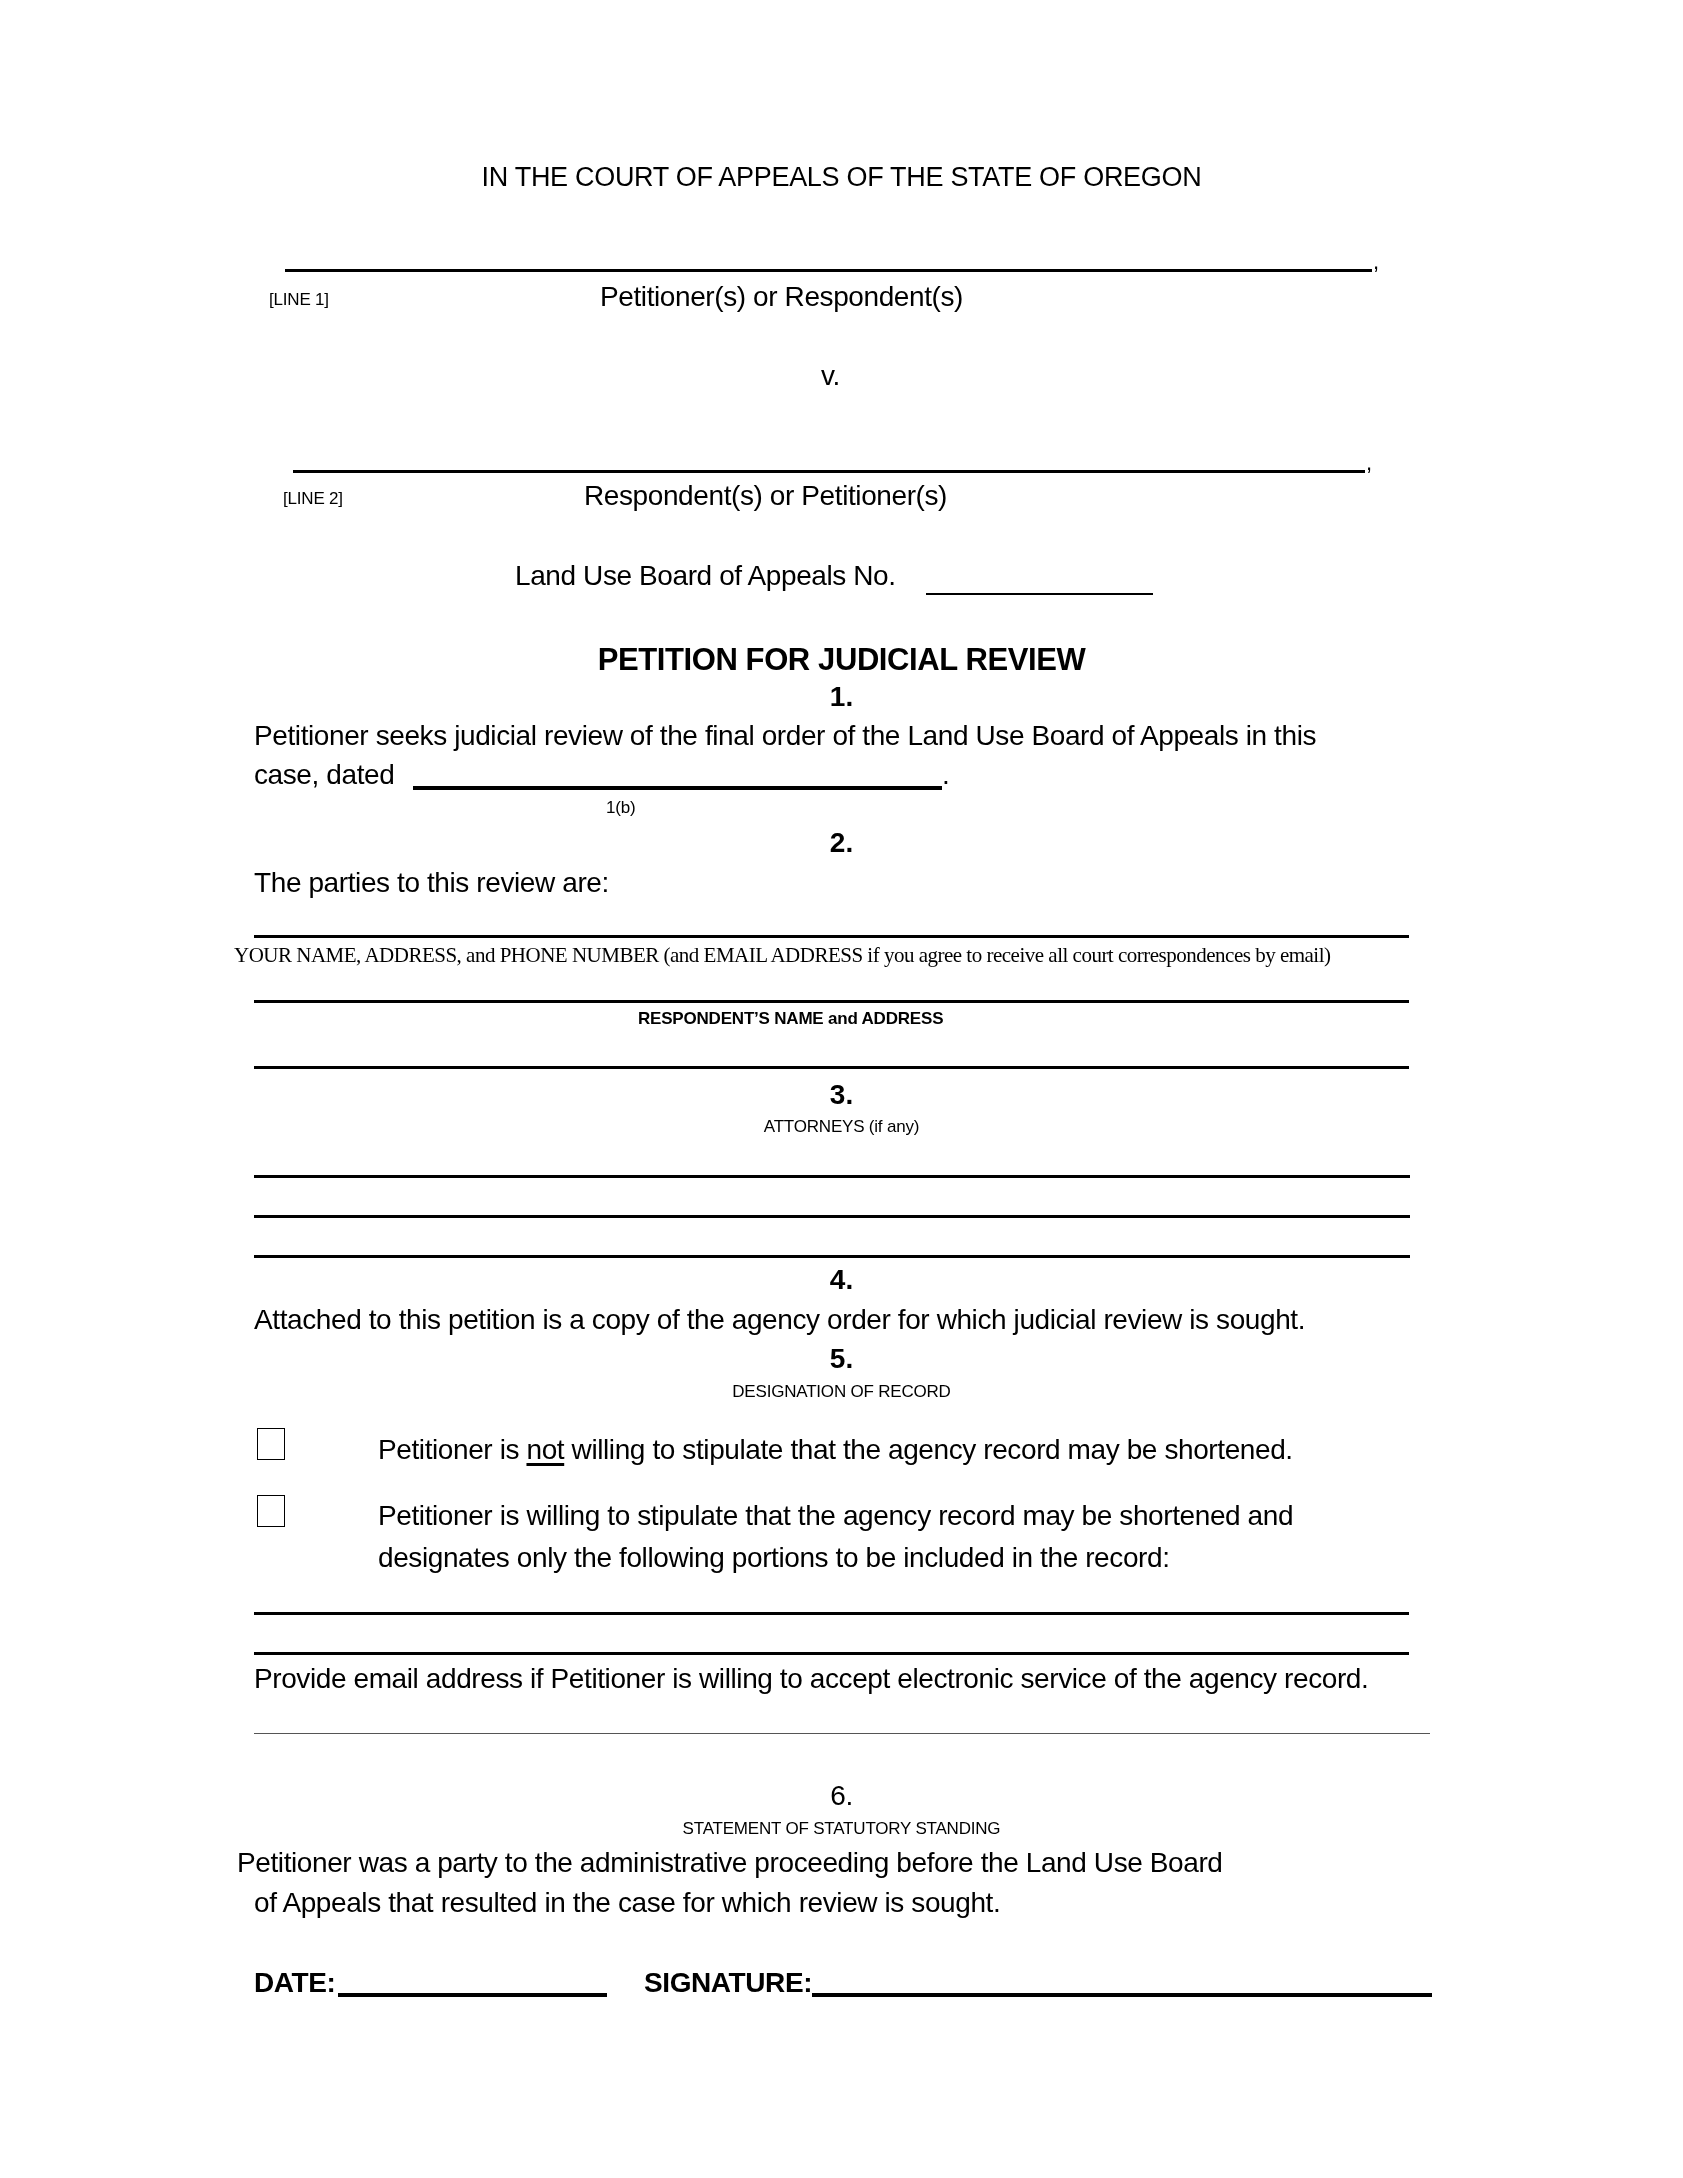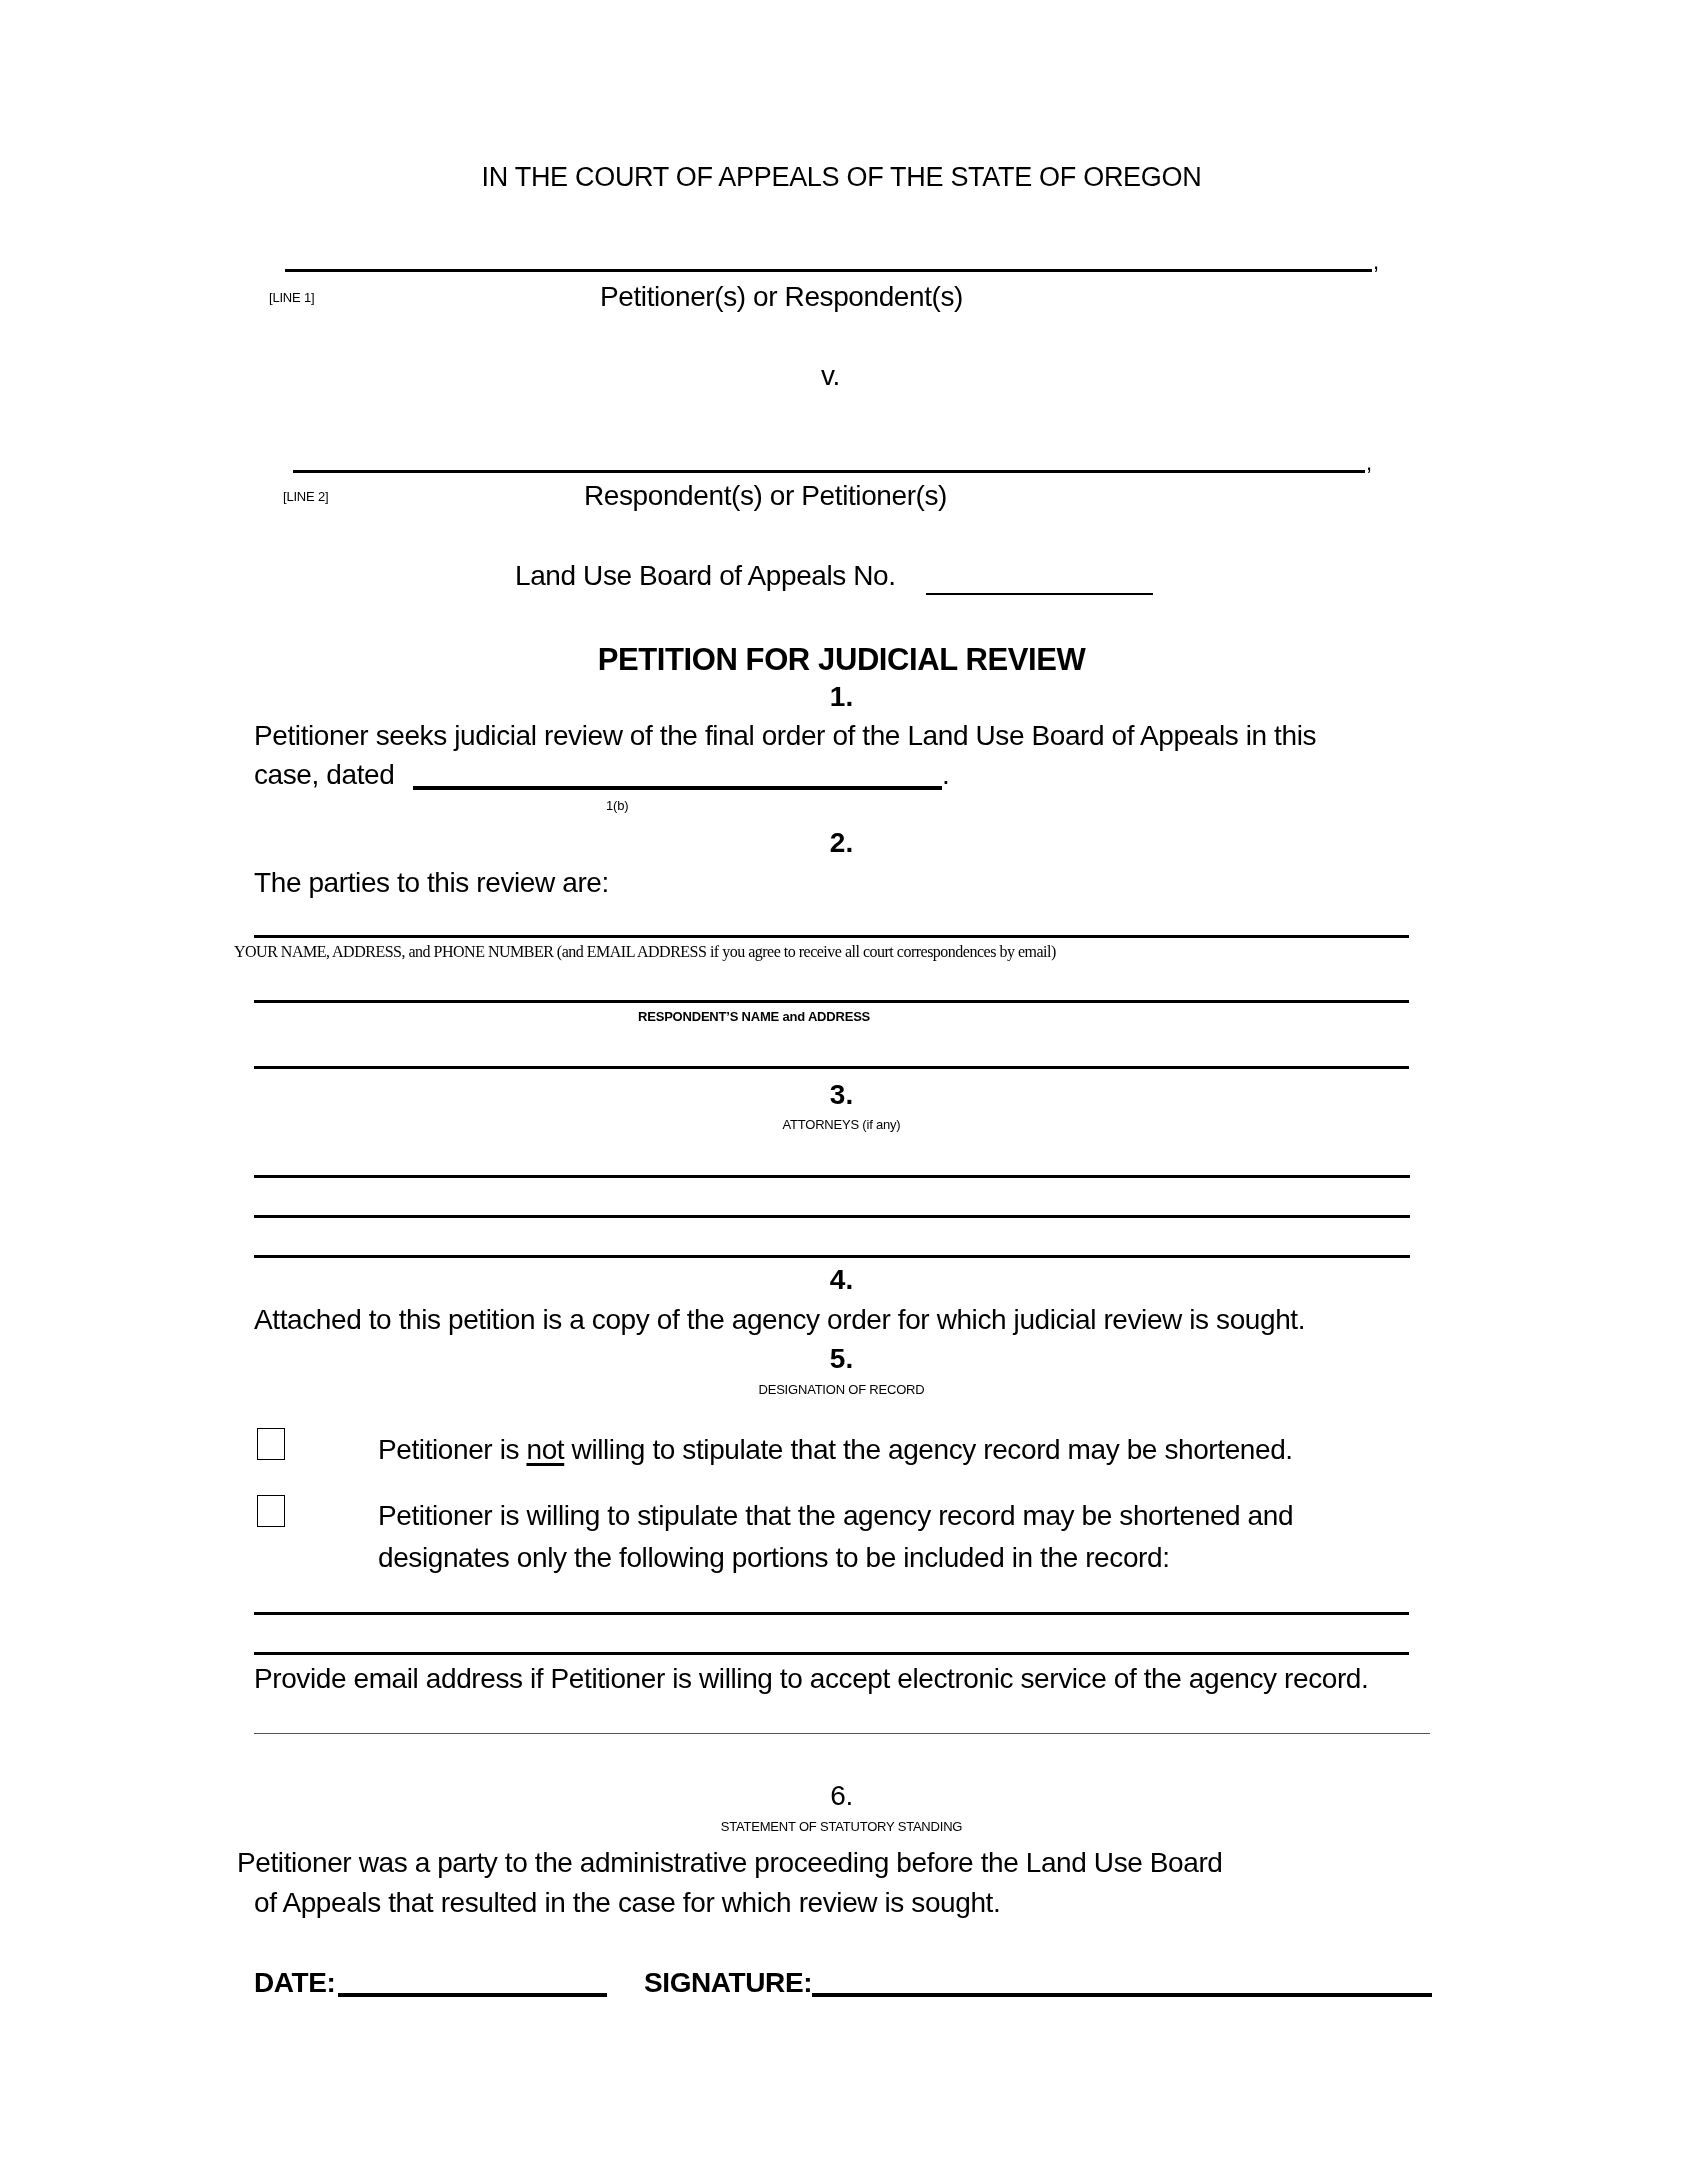--- a/index.html
+++ b/index.html
@@ -2,23 +2,23 @@
 <html><head>
 <meta charset="utf-8">
 <style>
   html, body { margin: 0; padding: 0; background: #ffffff; }
   body { width: 1683px; height: 2178px; position: relative; overflow: hidden;
          font-family: "Liberation Sans", "DejaVu Sans", sans-serif; color: #000; }
   .abs { position: absolute; white-space: nowrap; }
   .center { left: 0; width: 1683px; text-align: center; }
   .title { font-size: 27px; letter-spacing: -0.3px; }
   .body-text { font-size: 28px; letter-spacing: -0.4px; }
-  .small-label { font-size: 13px; letter-spacing: -0.2px; }
+  .small-label { font-size: 17px; letter-spacing: -0.2px; }
   .sec-num { font-size: 28px; font-weight: bold; }
-  .serif-cap { font-family: "Liberation Serif", "DejaVu Serif", serif; font-size: 16px; letter-spacing: -0.5px; text-align: center; }
+  .serif-cap { font-family: "Liberation Serif", "DejaVu Serif", serif; font-size: 21px; letter-spacing: -0.5px; text-align: center; }
   .rule { position: absolute; height: 0; border-top: 3px solid #000; }
   .rule.thin { border-top: 1.5px solid #555; }
   .field-line { position: absolute; height: 0; border-top: 4px solid #000; }
   .checkbox { position: absolute; width: 28px; height: 32px; border: 1.5px solid #000; box-sizing: border-box; background: #fff; }
   .underline { text-decoration: underline; text-decoration-thickness: 3px; text-underline-offset: 4px; }
   .bold { font-weight: bold; }
 </style>
 </head>
 <body>
 

